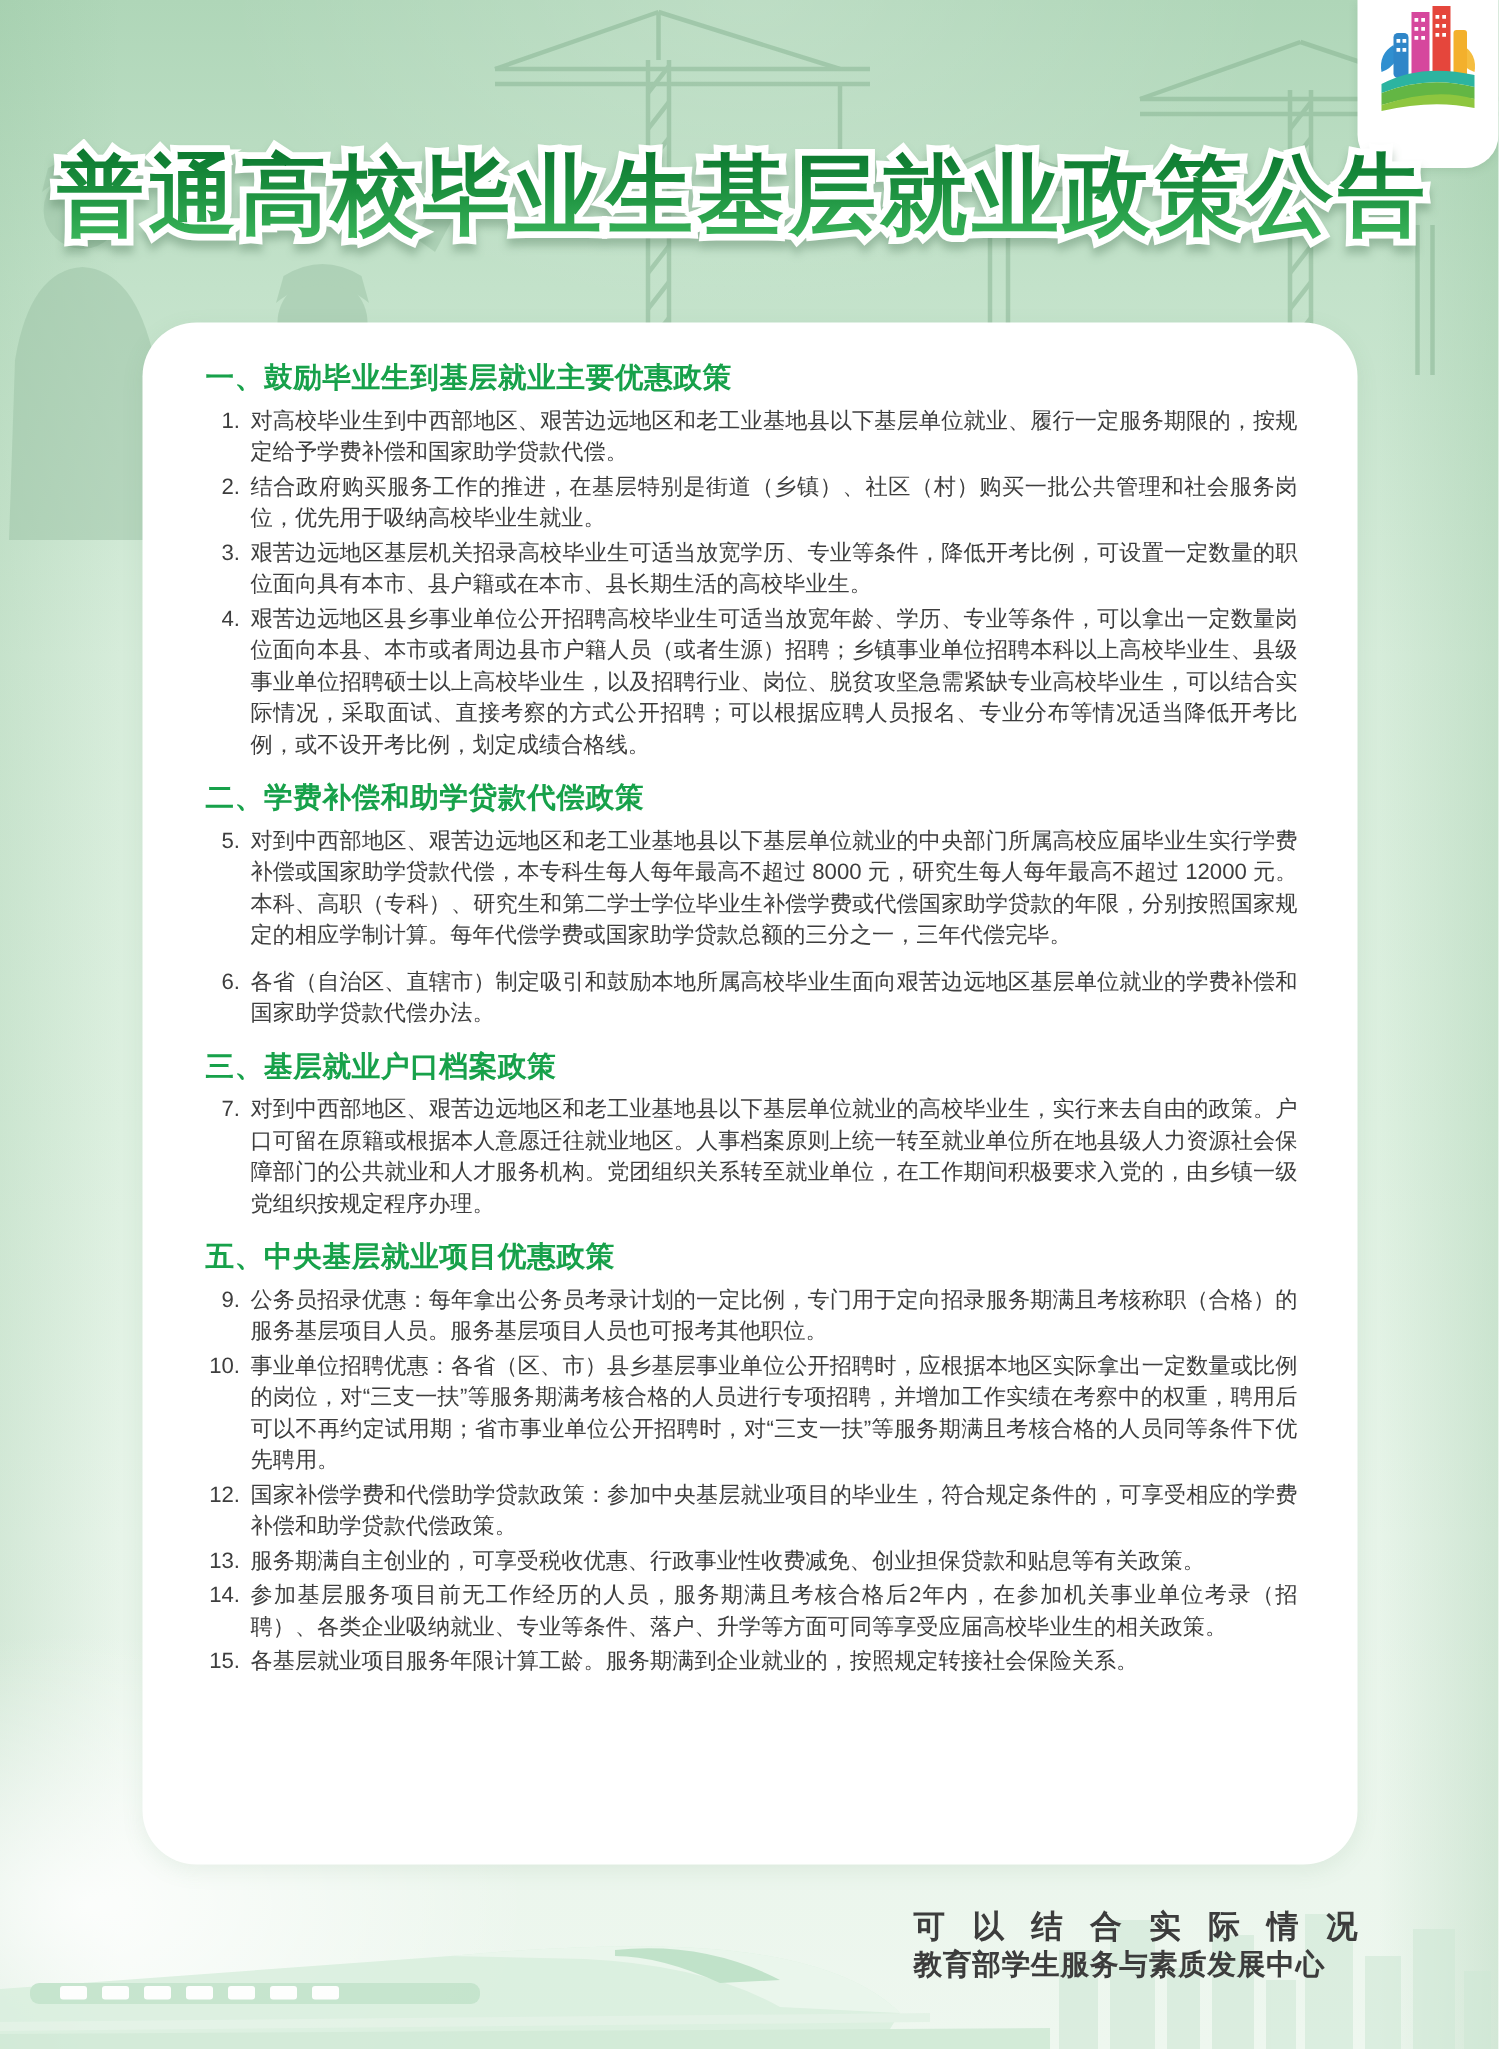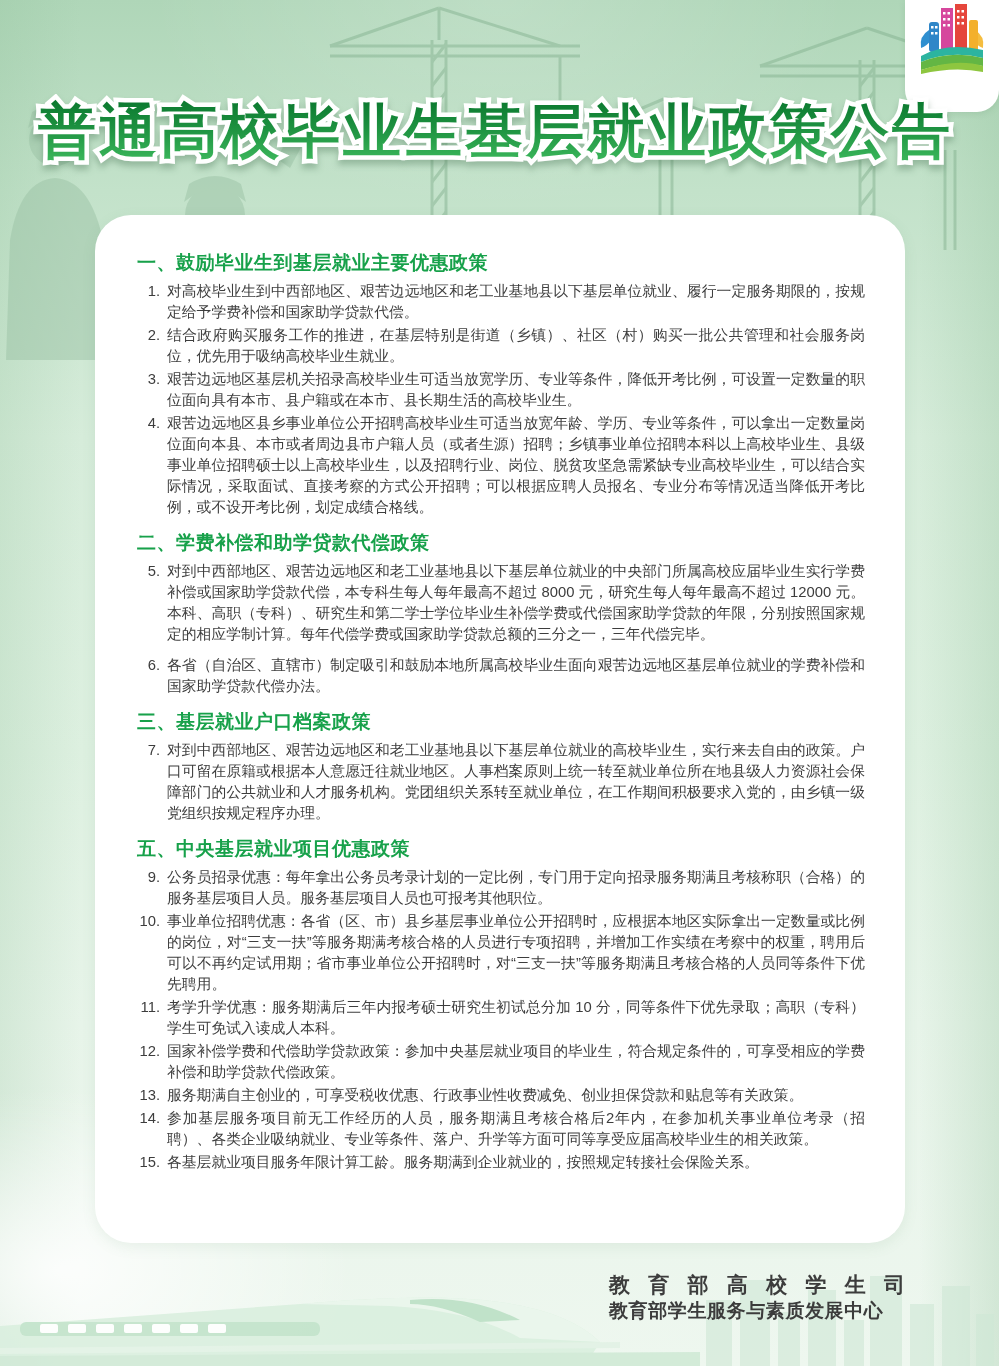--- a/index.html
+++ b/index.html
@@ -37,21 +37,21 @@
   }
   .title-text::before{
     content:attr(data-text);
     position:absolute;left:0;top:0;z-index:-1;
     color:#fff;-webkit-text-stroke:9px #ffffff;
   }
   
   .card{
     position:absolute;left:95px;top:215px;width:810px;height:1028px;
     background:#ffffff;border-radius:36px;box-sizing:border-box;
-    padding:36px 40px 18px 42px;overflow:hidden;
+    padding:26px 40px 18px 42px;overflow:hidden;
     box-shadow:0 4px 14px rgba(90,140,100,.10);
   }
   .section-heading{
     margin:13px 0 7px 0;font-size:19px;line-height:23px;font-weight:bold;color:#17a14a;
     letter-spacing:.5px;
   }
   section:first-child .section-heading{margin-top:0;}
   ol.items{list-style:none;margin:0;padding:0;}
   li.item{
     position:relative;padding-left:30px;margin:0 0 2px 0;
@@ -202,26 +202,25 @@
         <h2 class="section-heading">三、基层就业户口档案政策</h2>
         <ol class="items">
           <li class="item"><span class="num">7.</span><span>对到中西部地区、艰苦边远地区和老工业基地县以下基层单位就业的高校毕业生，实行来去自由的政策。户口可留在原籍或根据本人意愿迁往就业地区。人事档案原则上统一转至就业单位所在地县级人力资源社会保障部门的公共就业和人才服务机构。党团组织关系转至就业单位，在工作期间积极要求入党的，由乡镇一级党组织按规定程序办理。</span></li>
         </ol>
       </section>
       <section>
         <h2 class="section-heading">五、中央基层就业项目优惠政策</h2>
         <ol class="items">
           <li class="item"><span class="num">9.</span><span>公务员招录优惠：每年拿出公务员考录计划的一定比例，专门用于定向招录服务期满且考核称职（合格）的服务基层项目人员。服务基层项目人员也可报考其他职位。</span></li>
           <li class="item"><span class="num">10.</span><span>事业单位招聘优惠：各省（区、市）县乡基层事业单位公开招聘时，应根据本地区实际拿出一定数量或比例的岗位，对“三支一扶”等服务期满考核合格的人员进行专项招聘，并增加工作实绩在考察中的权重，聘用后可以不再约定试用期；省市事业单位公开招聘时，对“三支一扶”等服务期满且考核合格的人员同等条件下优先聘用。</span></li>
-          <li class="item"><span class="num">11.</span><span>考学升学优惠：服务期满后三年内报考硕士研究生初试总分加 10 分，同等条件下优先录取；高职（专科）学生可免试入读成人本科。</span></li>
           <li class="item"><span class="num">12.</span><span>国家补偿学费和代偿助学贷款政策：参加中央基层就业项目的毕业生，符合规定条件的，可享受相应的学费补偿和助学贷款代偿政策。</span></li>
           <li class="item"><span class="num">13.</span><span>服务期满自主创业的，可享受税收优惠、行政事业性收费减免、创业担保贷款和贴息等有关政策。</span></li>
           <li class="item"><span class="num">14.</span><span>参加基层服务项目前无工作经历的人员，服务期满且考核合格后2年内，在参加机关事业单位考录（招聘）、各类企业吸纳就业、专业等条件、落户、升学等方面可同等享受应届高校毕业生的相关政策。</span></li>
           <li class="item"><span class="num">15.</span><span>各基层就业项目服务年限计算工龄。服务期满到企业就业的，按照规定转接社会保险关系。</span></li>
         </ol>
       </section>
     </div>
 </main>
 
 <div class="footer">
-  <div class="line1">教育部高校学生司</div>
+  <div class="line1">可以结合实际情况</div>
   <div class="line2">教育部学生服务与素质发展中心</div>
 </div>
 
 </body></html>

